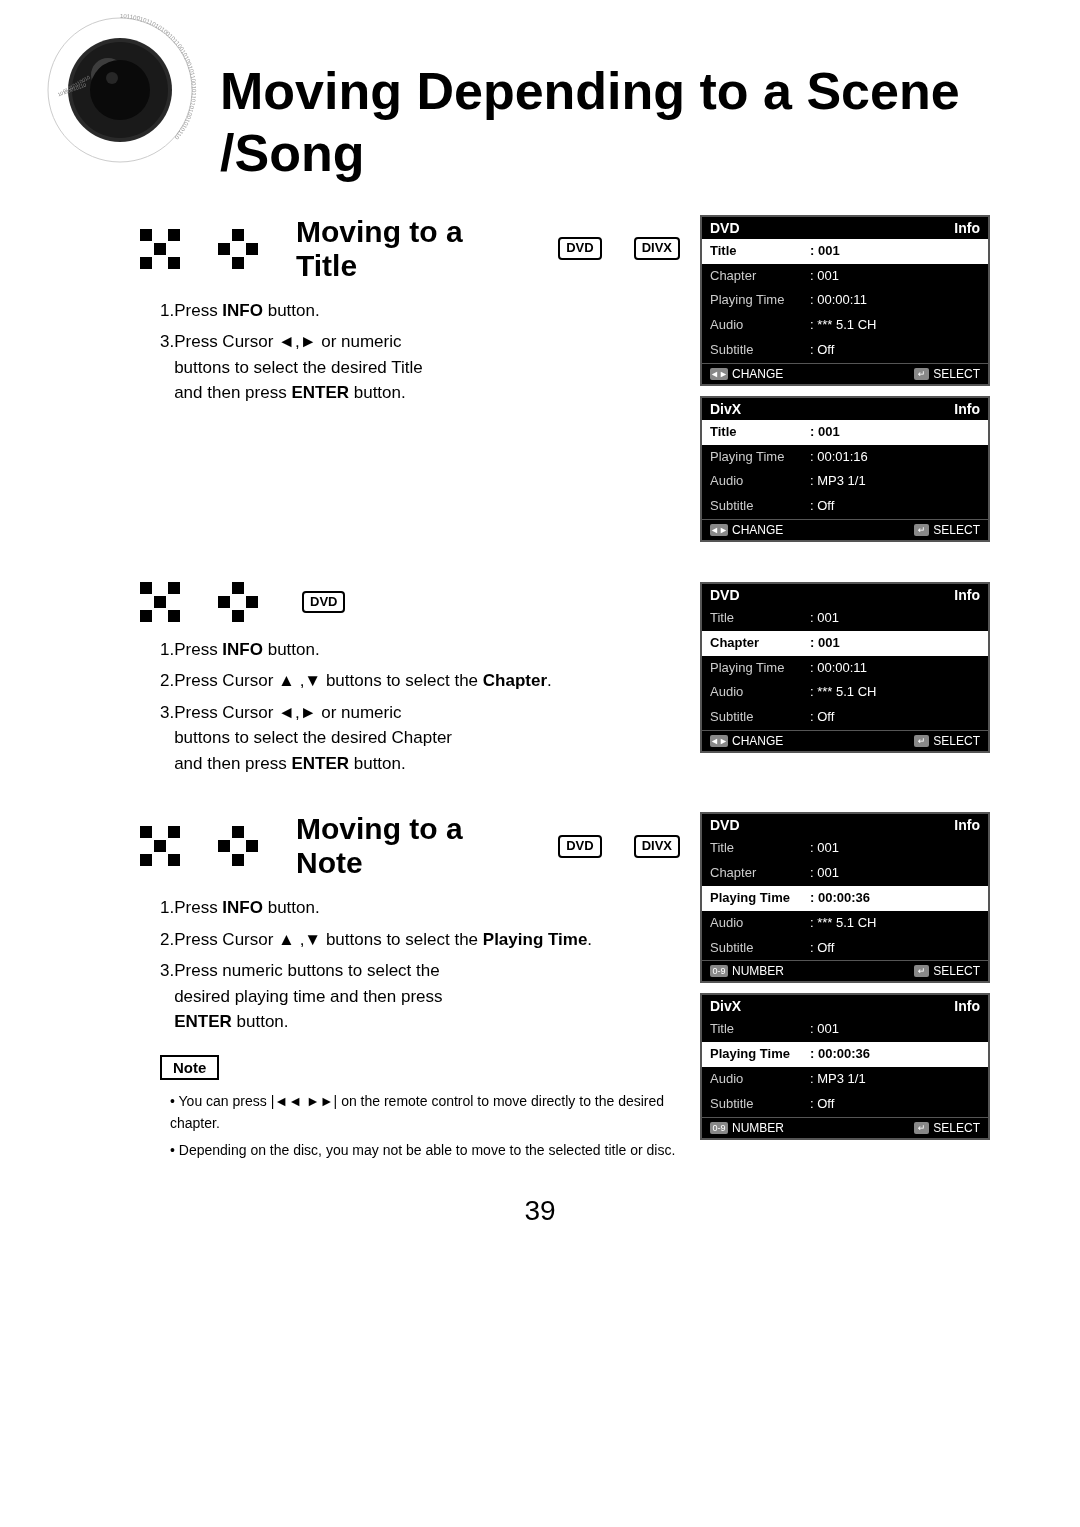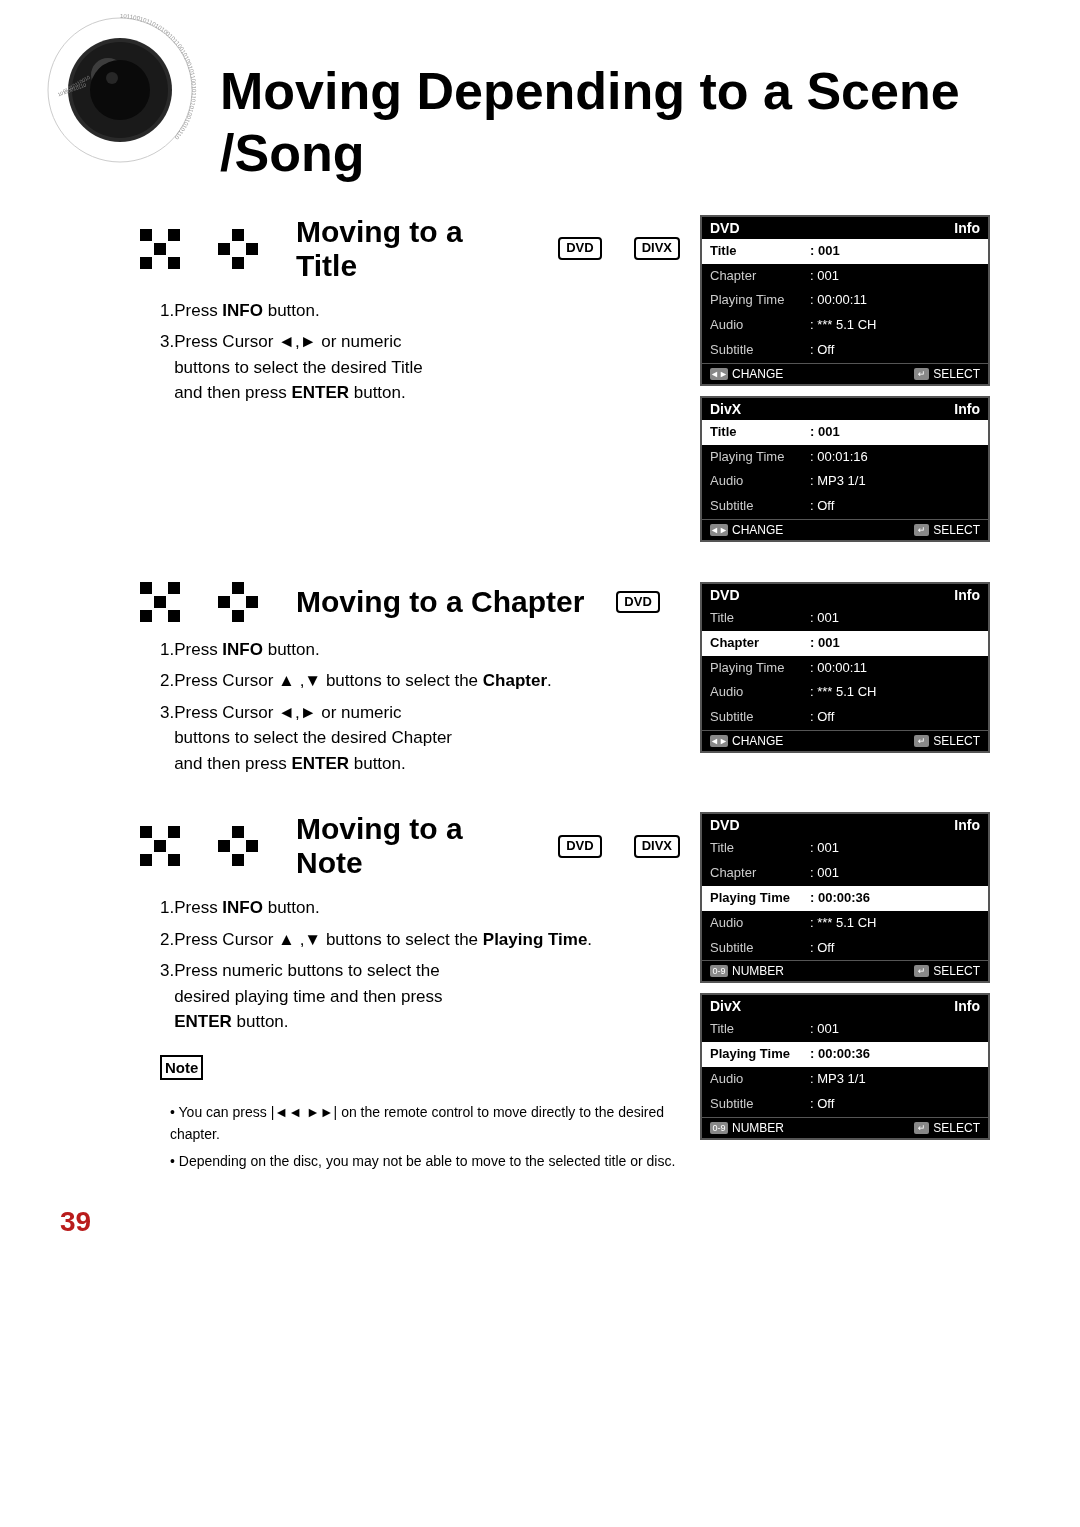--- a/index.html
+++ b/index.html
@@ -199,43 +199,44 @@
 
     
     .note-section {
       margin-left: 100px;
       margin-top: 20px;
     }
 
     .note-box {
       display: inline-block;
       border: 2px solid #000;
-      padding: 2px 3px;
+      padding: 2px 11px;
       font-weight: bold;
       font-size: 15px;
-      margin-bottom: 21px;
+      margin-bottom: 10px;
     }
 
     .note-text {
       font-size: 14px;
       color: #000;
       line-height: 1.6;
       margin-left: 10px;
     }
 
     .note-bullet {
       margin-bottom: 4px;
     }
 
     
     .page-number {
+      text-align: center;
       font-size: 28px;
-      font-weight: bold;
+      font-weight: normal;
       margin-top: 30px;
-      color: #b91c1c;
+      color: #000000;
     }
 
     
     .mosaic-icon {
       display: inline-grid;
       grid-template-columns: repeat(3, 12px);
       grid-template-rows: repeat(3, 12px);
       gap: 2px;
       margin-right: 12px;
     }
@@ -397,21 +398,20 @@
           <span class="mosaic-cell empty"></span>
             <span class="mosaic-cell"></span>
             <span class="mosaic-cell empty"></span>
           <span class="mosaic-cell"></span>
             <span class="mosaic-cell empty"></span>
             <span class="mosaic-cell"></span>
           <span class="mosaic-cell empty"></span>
             <span class="mosaic-cell"></span>
             <span class="mosaic-cell empty"></span>
         </span>
-        <span class="section-title">Moving to a Chapter</span>
         <span class="badge">DVD</span>
       </div>
 
       <div class="steps">
         <div class="step">1.Press <strong>INFO</strong> button.</div>
         <div class="step">2.Press Cursor ▲ ,▼ buttons to select the <strong>Chapter</strong>.</div>
         <div class="step">3.Press Cursor ◄,► or numeric<br>&nbsp;&nbsp;&nbsp;buttons to select the desired Chapter<br>&nbsp;&nbsp;&nbsp;and then press <strong>ENTER</strong> button.</div>
       </div>
     </div>
 

